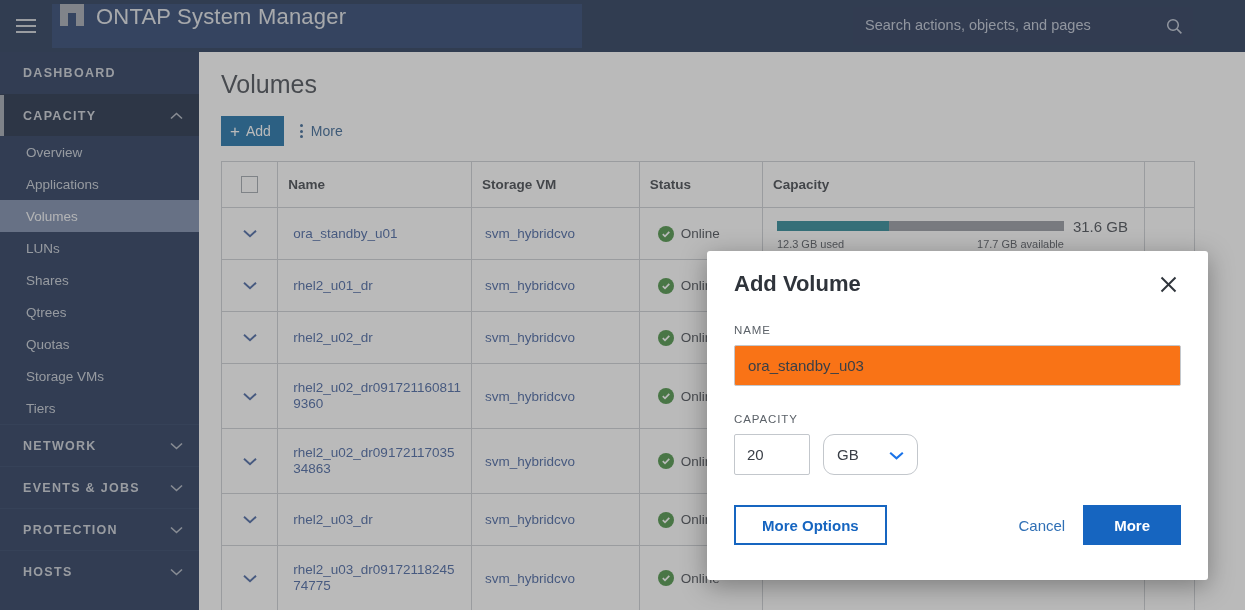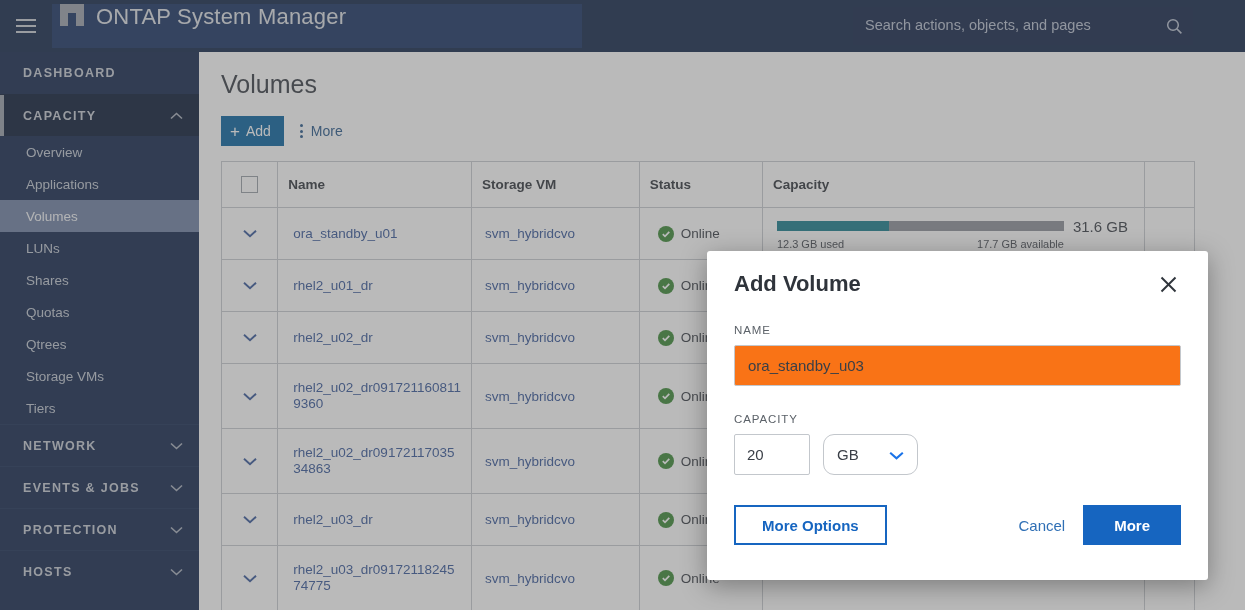--- a/index.html
+++ b/index.html
@@ -319,24 +319,24 @@
     <div class="nav-item selected">
       <span>Volumes</span>
     </div>
     <div class="nav-item">
       <span>LUNs</span>
     </div>
     <div class="nav-item">
       <span>Shares</span>
     </div>
     <div class="nav-item">
+      <span>Qtrees</span>
+    </div>
+    <div class="nav-item">
       <span>Quotas</span>
-    </div>
-    <div class="nav-item">
-      <span>Qtrees</span>
     </div>
     <div class="nav-item">
       <span>Storage VMs</span>
     </div>
     <div class="nav-item">
       <span>Tiers</span>
     </div>
 
     <div class="nav-section">
       <span class="label">NETWORK</span>

